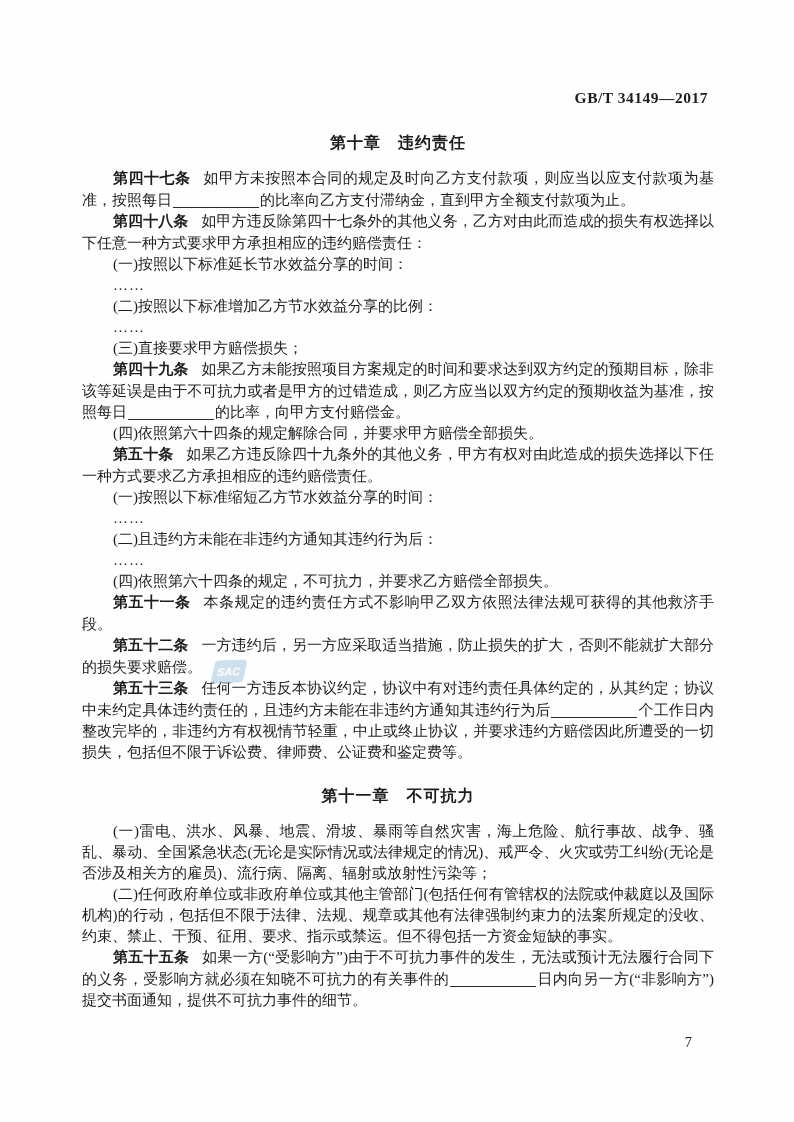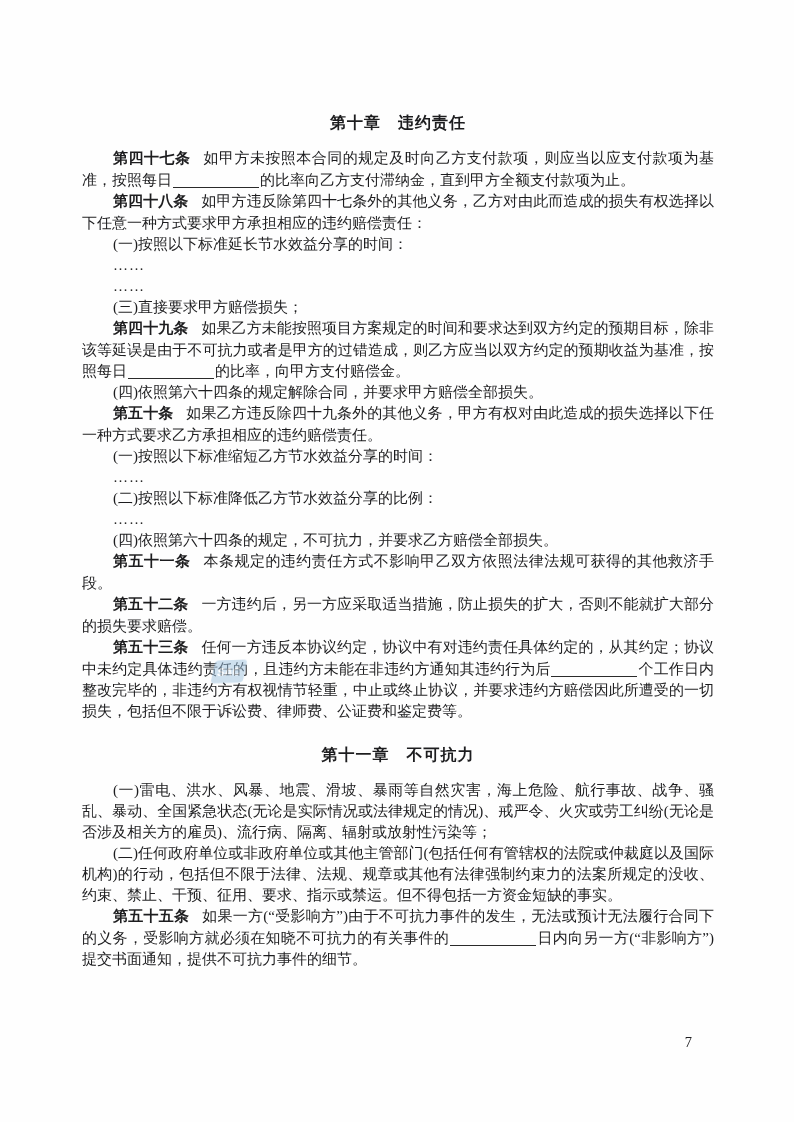--- a/index.html
+++ b/index.html
@@ -63,34 +63,36 @@
     font-family:"Liberation Sans","DejaVu Sans",sans-serif;
     font-weight:700; font-size:11px;
     filter:blur(.6px);
   }
 </style>
 </head>
 <body>
 
 <div class="page">
   <div class="content">
+    <div class="std-header">GB/T 34149—2017</div>
     <div>
         <h2 class="chapter">第十章　违约责任</h2>
         <p class="para article"><span class="lead">第四十七条</span><span>如甲方未按照本合同的规定及时向乙方支付款项，则应当以应支付款项为基准，按照每日</span><span class="blank"></span><span>的比率向乙方支付滞纳金，直到甲方全额支付款项为止。</span></p>
         <p class="para article"><span class="lead">第四十八条</span><span>如甲方违反除第四十七条外的其他义务，乙方对由此而造成的损失有权选择以下任意一种方式要求甲方承担相应的违约赔偿责任：</span></p>
         <p class="para item"><span>(一)按照以下标准延长节水效益分享的时间：</span></p>
         <p class="para ellipsis"><span>……</span></p>
+        <p class="para item"><span>(二)按照以下标准增加乙方节水效益分享的比例：</span></p>
         <p class="para ellipsis"><span>……</span></p>
         <p class="para item"><span>(三)直接要求甲方赔偿损失；</span></p>
         <p class="para article"><span class="lead">第四十九条</span><span>如果乙方未能按照项目方案规定的时间和要求达到双方约定的预期目标，除非该等延误是由于不可抗力或者是甲方的过错造成，则乙方应当以双方约定的预期收益为基准，按照每日</span><span class="blank"></span><span>的比率，向甲方支付赔偿金。</span></p>
         <p class="para item"><span>(四)依照第六十四条的规定解除合同，并要求甲方赔偿全部损失。</span></p>
         <p class="para article"><span class="lead">第五十条</span><span>如果乙方违反除四十九条外的其他义务，甲方有权对由此造成的损失选择以下任一种方式要求乙方承担相应的违约赔偿责任。</span></p>
         <p class="para item"><span>(一)按照以下标准缩短乙方节水效益分享的时间：</span></p>
         <p class="para ellipsis"><span>……</span></p>
-        <p class="para item"><span>(二)按照以下标准降低乙方节水效益分享的比例：</span></p>
+        <p class="para item"><span>(二)且违约方未能在非违约方通知其违约行为后：</span></p>
         <p class="para ellipsis"><span>……</span></p>
         <p class="para item"><span>(四)依照第六十四条的规定，不可抗力，并要求乙方赔偿全部损失。</span></p>
         <p class="para article"><span class="lead">第五十一条</span><span>本条规定的违约责任方式不影响甲乙双方依照法律法规可获得的其他救济手段。</span></p>
         <p class="para article"><span class="lead">第五十二条</span><span>一方违约后，另一方应采取适当措施，防止损失的扩大，否则不能就扩大部分的损失要求赔偿。</span></p>
         <p class="para article"><span class="lead">第五十三条</span><span>任何一方违反本协议约定，协议中有对违约责任具体约定的，从其约定；协议中未约定具体违约责任的，且违约方未能在非违约方通知其违约行为后</span><span class="blank"></span><span>个工作日内整改完毕的，非违约方有权视情节轻重，中止或终止协议，并要求违约方赔偿因此所遭受的一切损失，包括但不限于诉讼费、律师费、公证费和鉴定费等。</span></p>
         <h2 class="chapter">第十一章　不可抗力</h2>
         <p class="para item"><span>(一)雷电、洪水、风暴、地震、滑坡、暴雨等自然灾害，海上危险、航行事故、战争、骚乱、暴动、全国紧急状态(无论是实际情况或法律规定的情况)、戒严令、火灾或劳工纠纷(无论是否涉及相关方的雇员)、流行病、隔离、辐射或放射性污染等；</span></p>
         <p class="para item"><span>(二)任何政府单位或非政府单位或其他主管部门(包括任何有管辖权的法院或仲裁庭以及国际机构)的行动，包括但不限于法律、法规、规章或其他有法律强制约束力的法案所规定的没收、约束、禁止、干预、征用、要求、指示或禁运。但不得包括一方资金短缺的事实。</span></p>
         <p class="para article"><span class="lead">第五十五条</span><span>如果一方(“受影响方”)由于不可抗力事件的发生，无法或预计无法履行合同下的义务，受影响方就必须在知晓不可抗力的有关事件的</span><span class="blank"></span><span>日内向另一方(“非影响方”)提交书面通知，提供不可抗力事件的细节。</span></p>
       </div>

